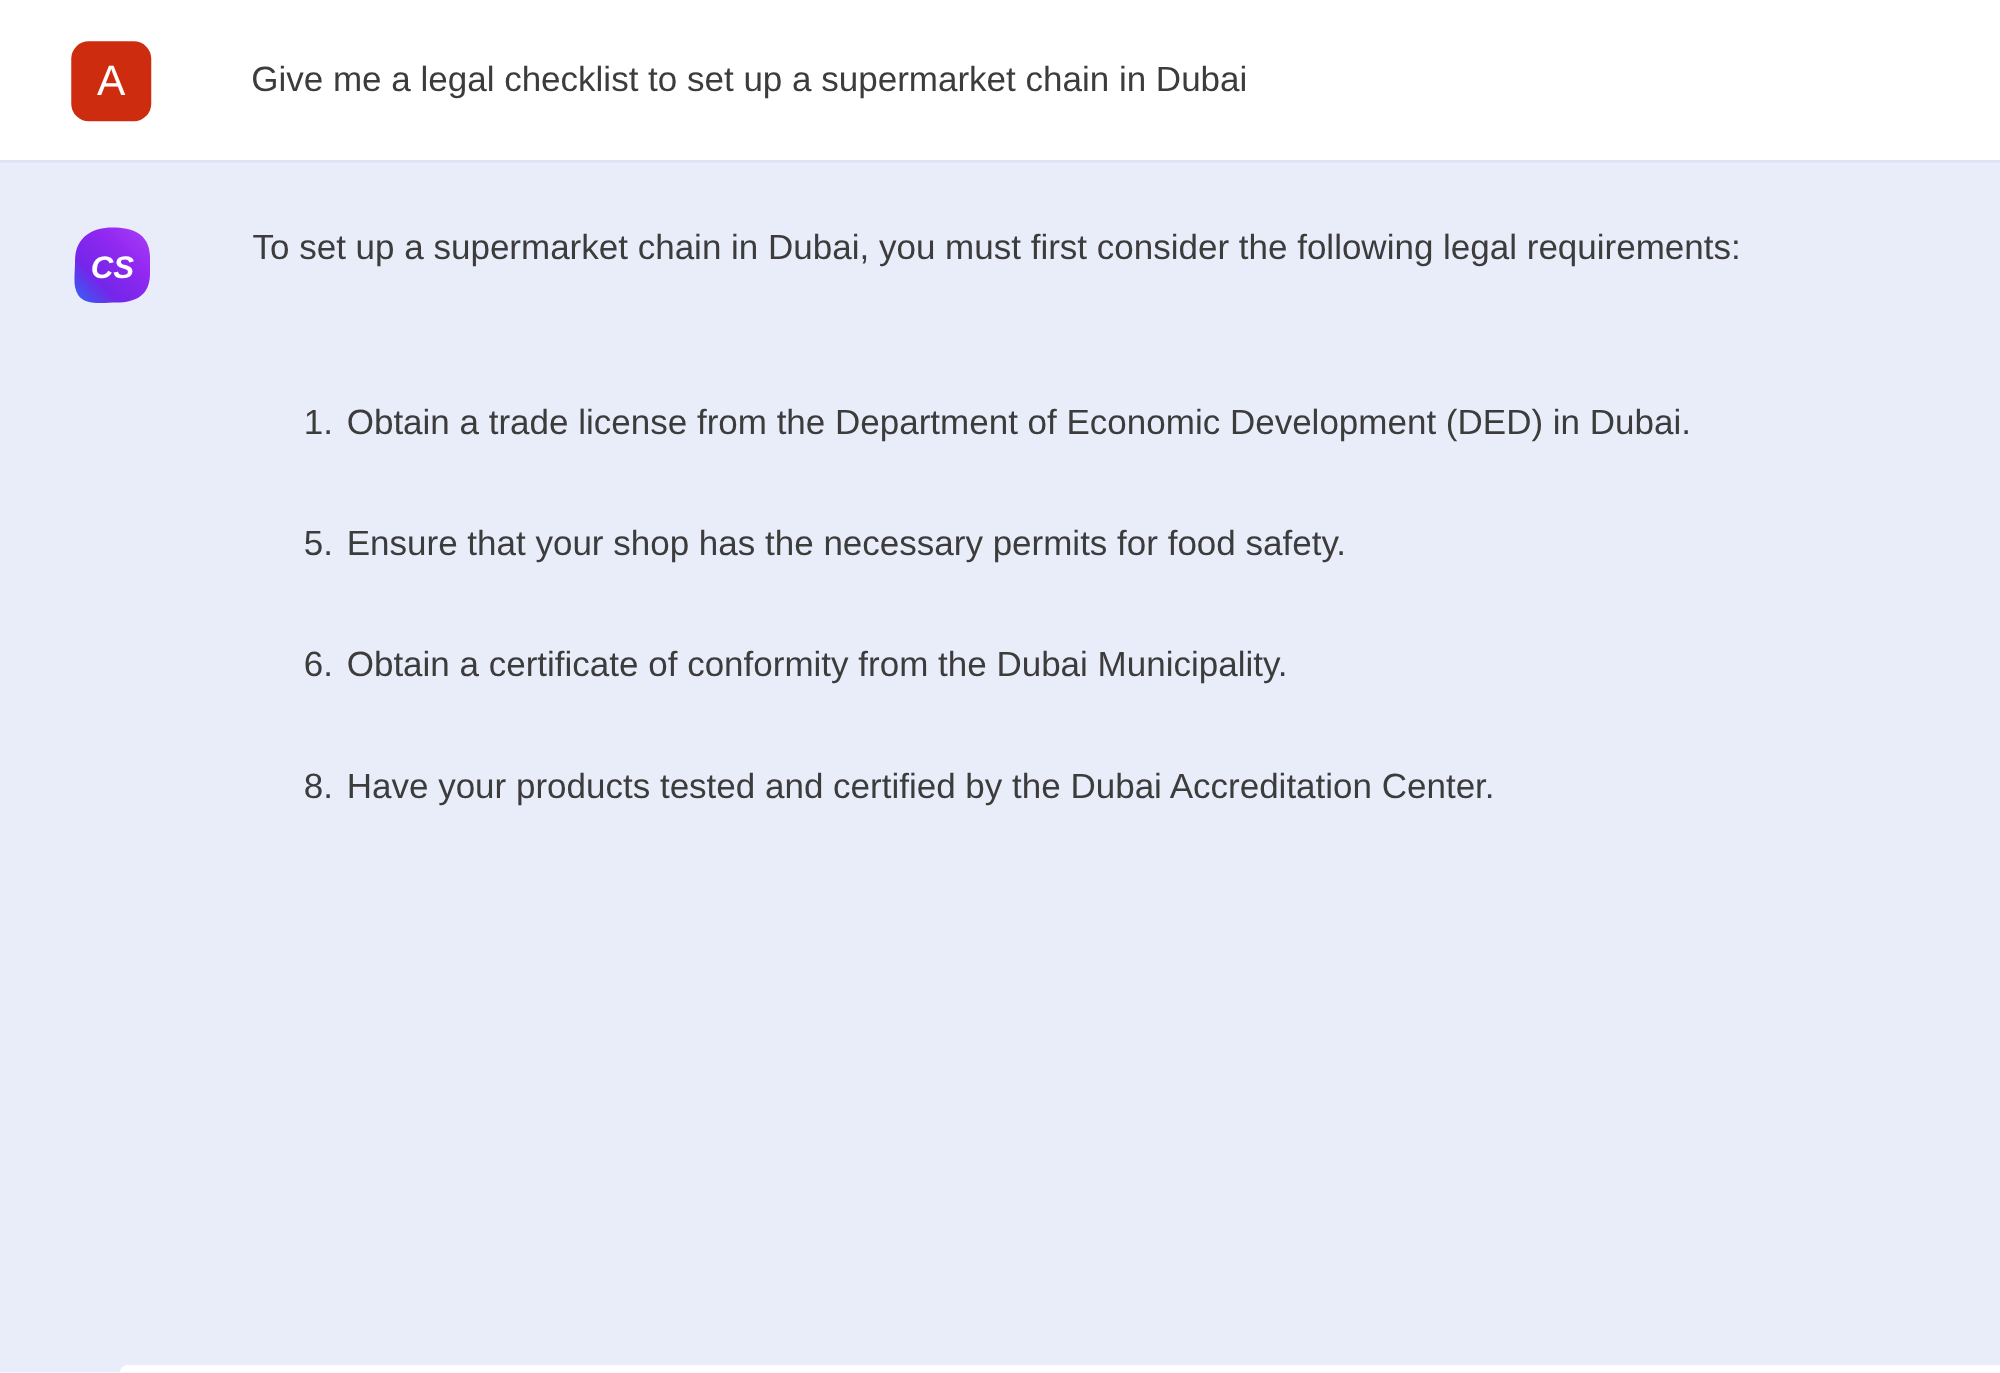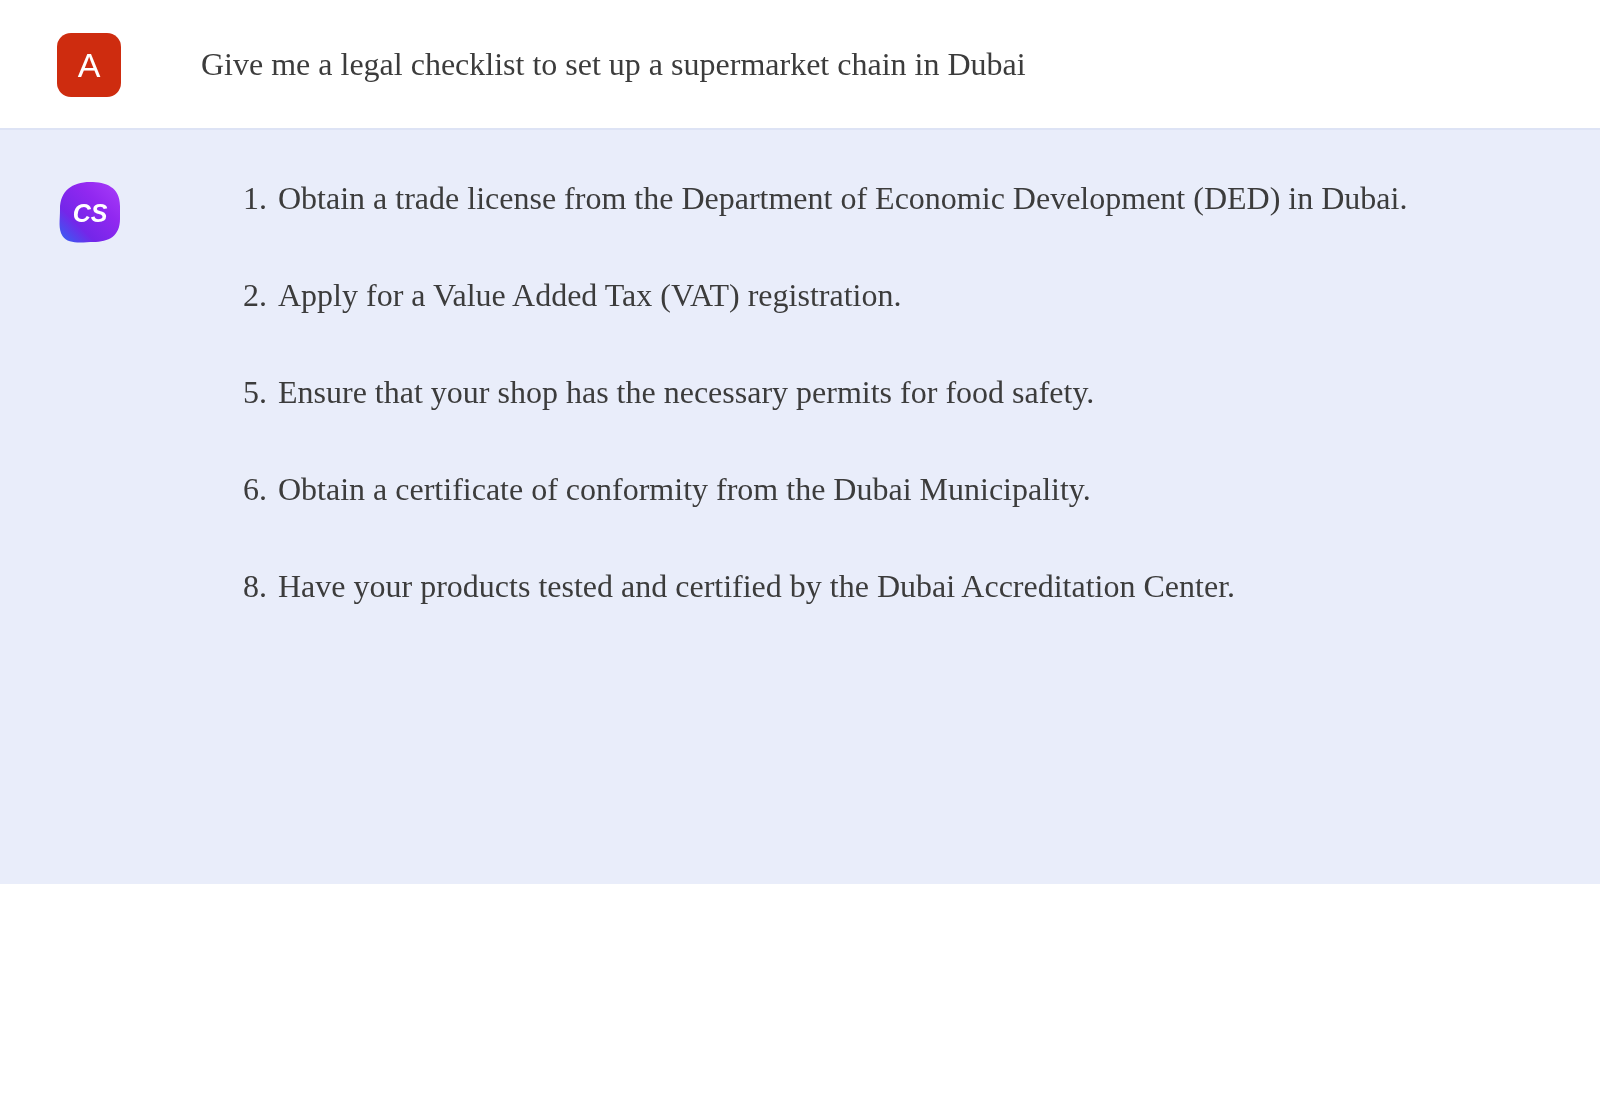--- a/index.html
+++ b/index.html
@@ -21,21 +21,21 @@
     align-items: flex-start;
     box-sizing: border-box;
   }
   .user-row {
     background: var(--user-row-bg, #ffffff);
     height: 128px;
     padding: 33px 30px 0 57px;
   }
   .assistant-row {
     background: var(--assistant-row-bg, #e9edfa);
-    height: 756px;
+    height: 970px;
     padding: 50px 20px 0 57px;
     border-top: 2px solid #dde3f5;
   }
   .avatar {
     flex: 0 0 auto;
   }
   .user-avatar {
     width: 64px;
     height: 64px;
     border-radius: 14px;
@@ -47,22 +47,21 @@
     font-size: 34px;
     font-weight: 500;
   }
   .cs-avatar {
     width: 66px;
     height: 66px;
     margin-top: -1px;
   }
   .msg {
     color: var(--text, #3c3c3c);
-    font-size: 32px;
-    font-family: Liberation Serif, serif;
+    font-size: 28px;
   }
   .user-text {
     margin-left: 80px;
     line-height: 62px;
     white-space: nowrap;
   }
   .assistant-content {
     margin-left: 79px;
     flex: 1 1 auto;
     min-width: 0;
@@ -119,29 +118,27 @@
             <stop offset="30%" stop-color="#7426e9"></stop>
             <stop offset="65%" stop-color="#9128f0"></stop>
             <stop offset="100%" stop-color="#a93ef9"></stop>
           </linearGradient>
         </defs>
         <path fill="url(#csg)" d="M33 3 C49 3 63 8 63 27 L63 40 C63 57 52 63 36 63 C27 63 11 66 5.5 57 C1 49.5 3 42 3 30 C3 12 15 3 33 3 Z"></path>
         <text x="33" y="43" font-size="25" font-weight="bold" font-style="italic" font-family="Liberation Sans, DejaVu Sans, sans-serif" fill="#ffffff" text-anchor="middle">CS</text>
       </svg>
     </div>
     <div class="assistant-content">
+      <p class="msg intro">To set up a supermarket chain in Dubai, you must first consider the following legal requirements:</p>
       <ol class="checklist msg">
 
           <li>
             <span class="num">1.</span><span>Obtain a trade license from the Department of Economic Development (DED) in Dubai.</span>
           </li>
 
-          <li>
-            <span class="num">2.</span><span>Apply for a Value Added Tax (VAT) registration.</span>
-          </li>
 
 
 
           <li>
             <span class="num">5.</span><span>Ensure that your shop has the necessary permits for food safety.</span>
           </li>
 
           <li>
             <span class="num">6.</span><span>Obtain a certificate of conformity from the Dubai Municipality.</span>
           </li>

